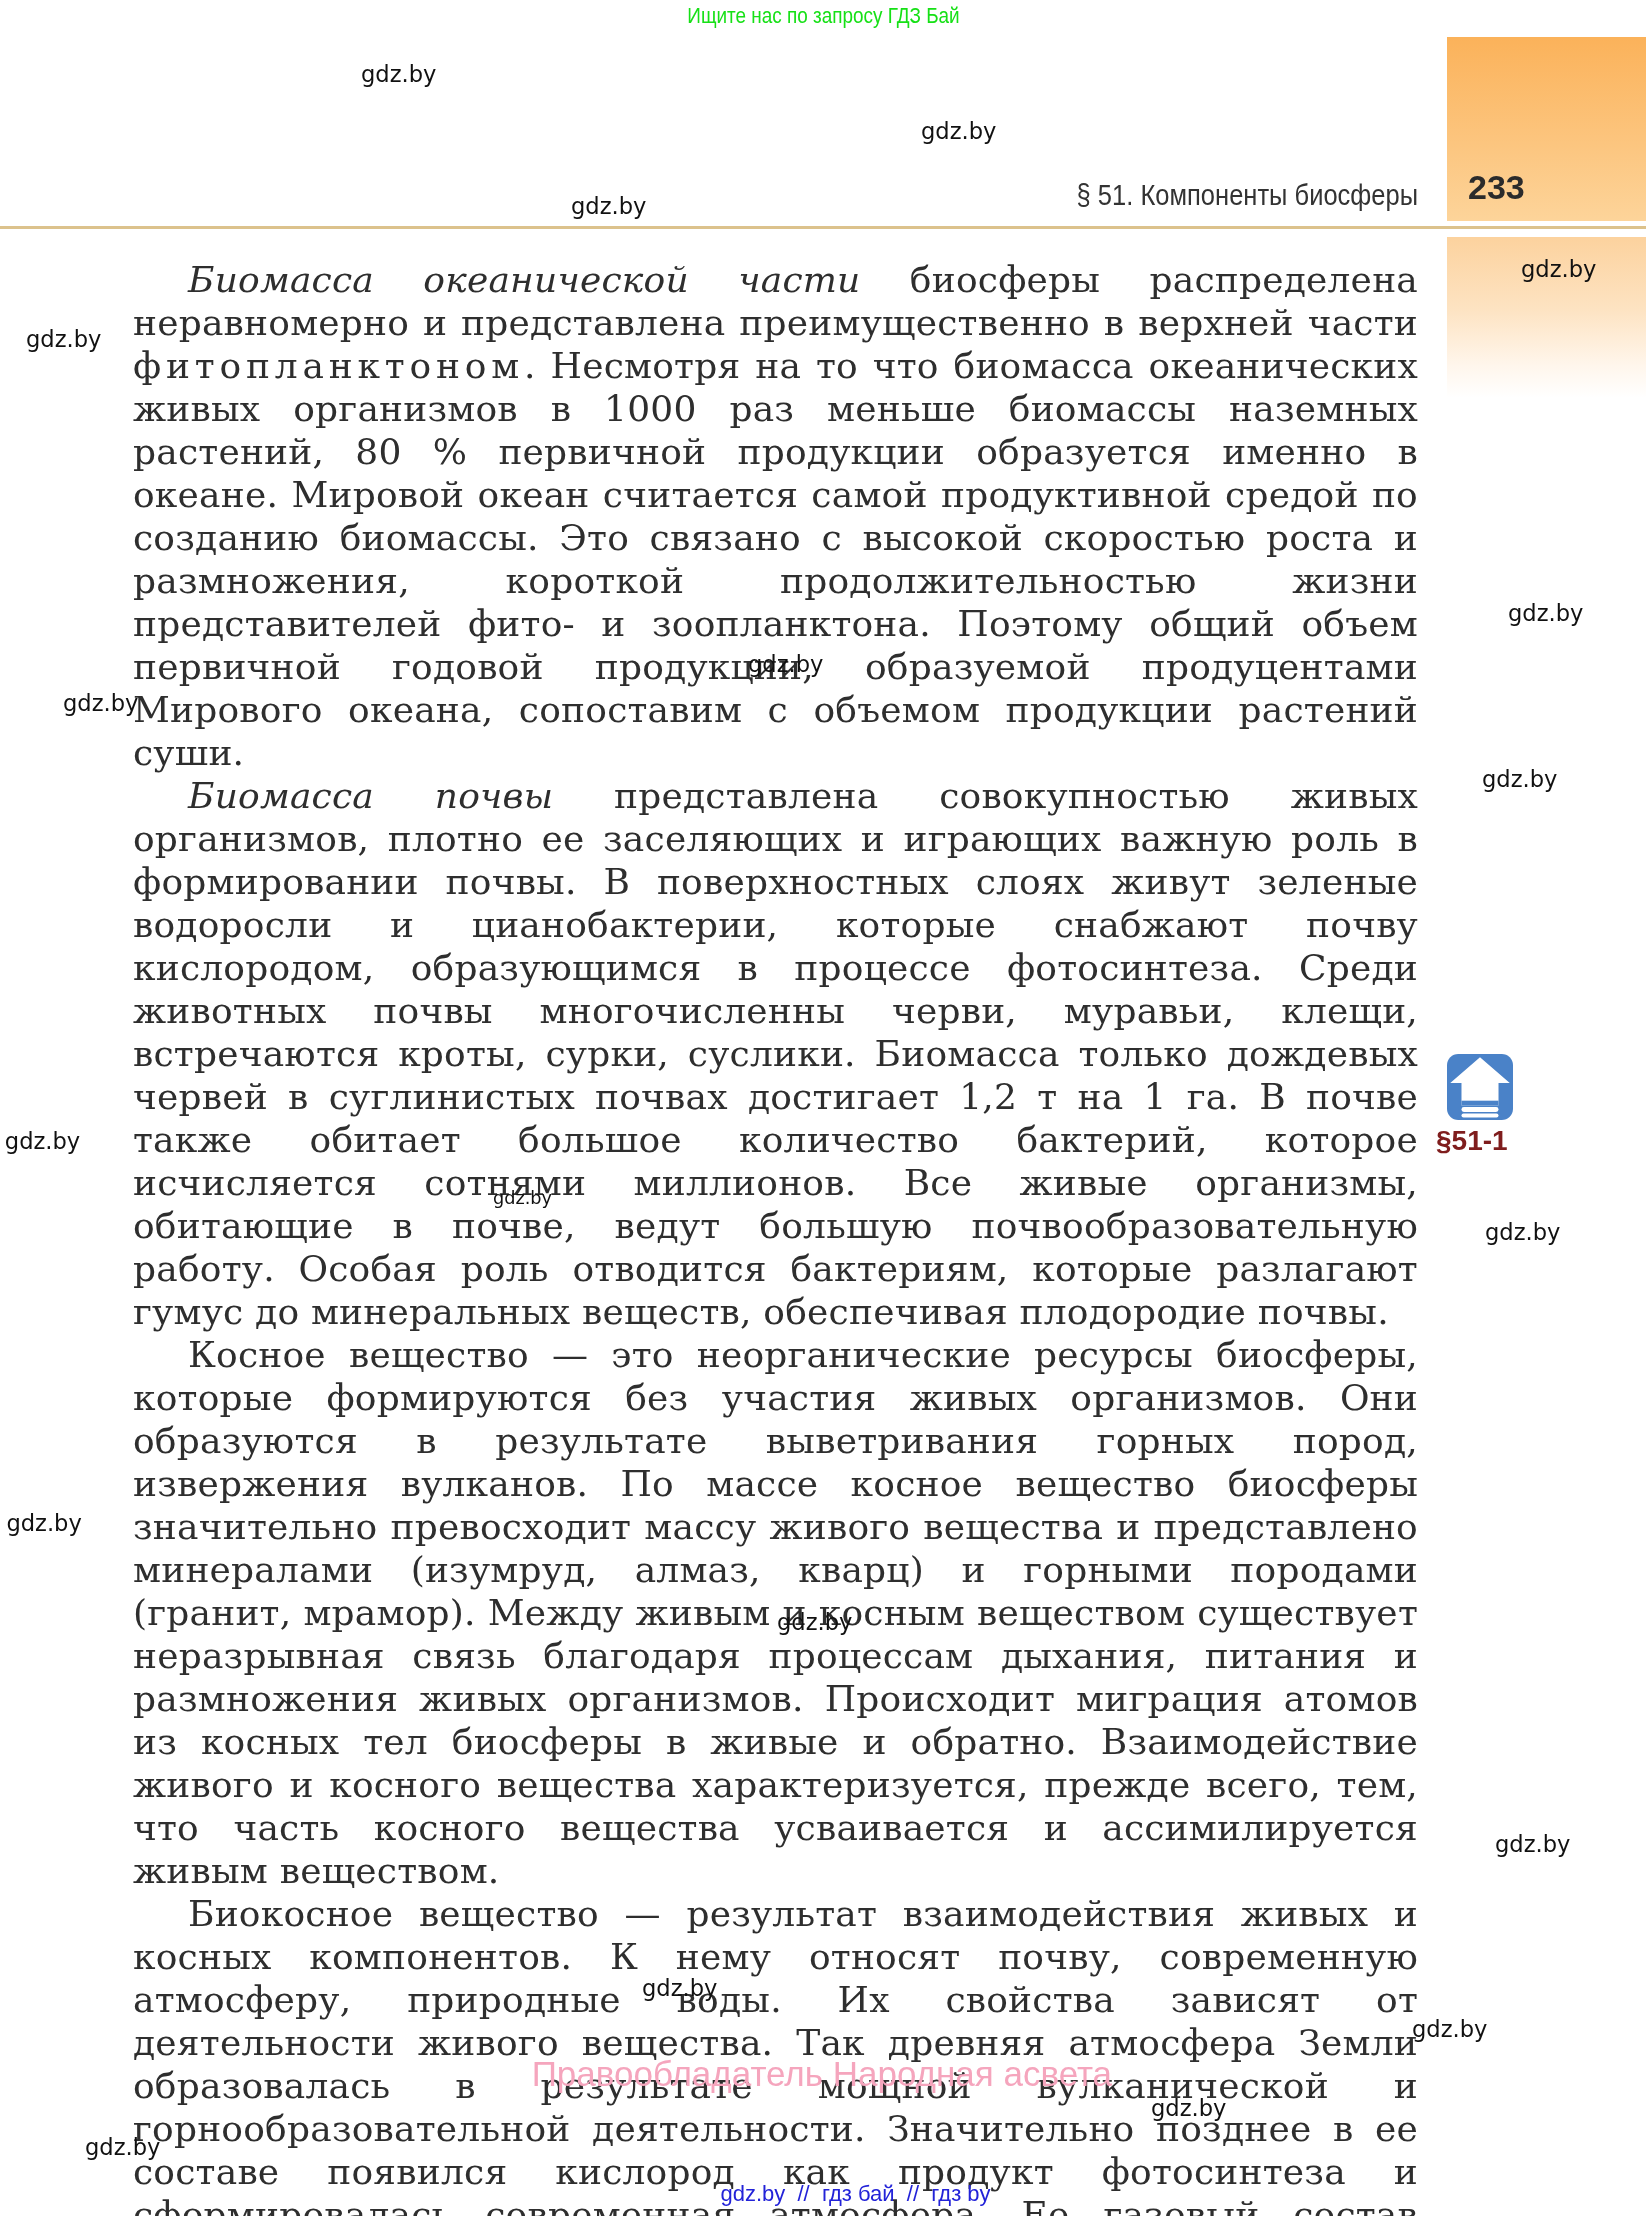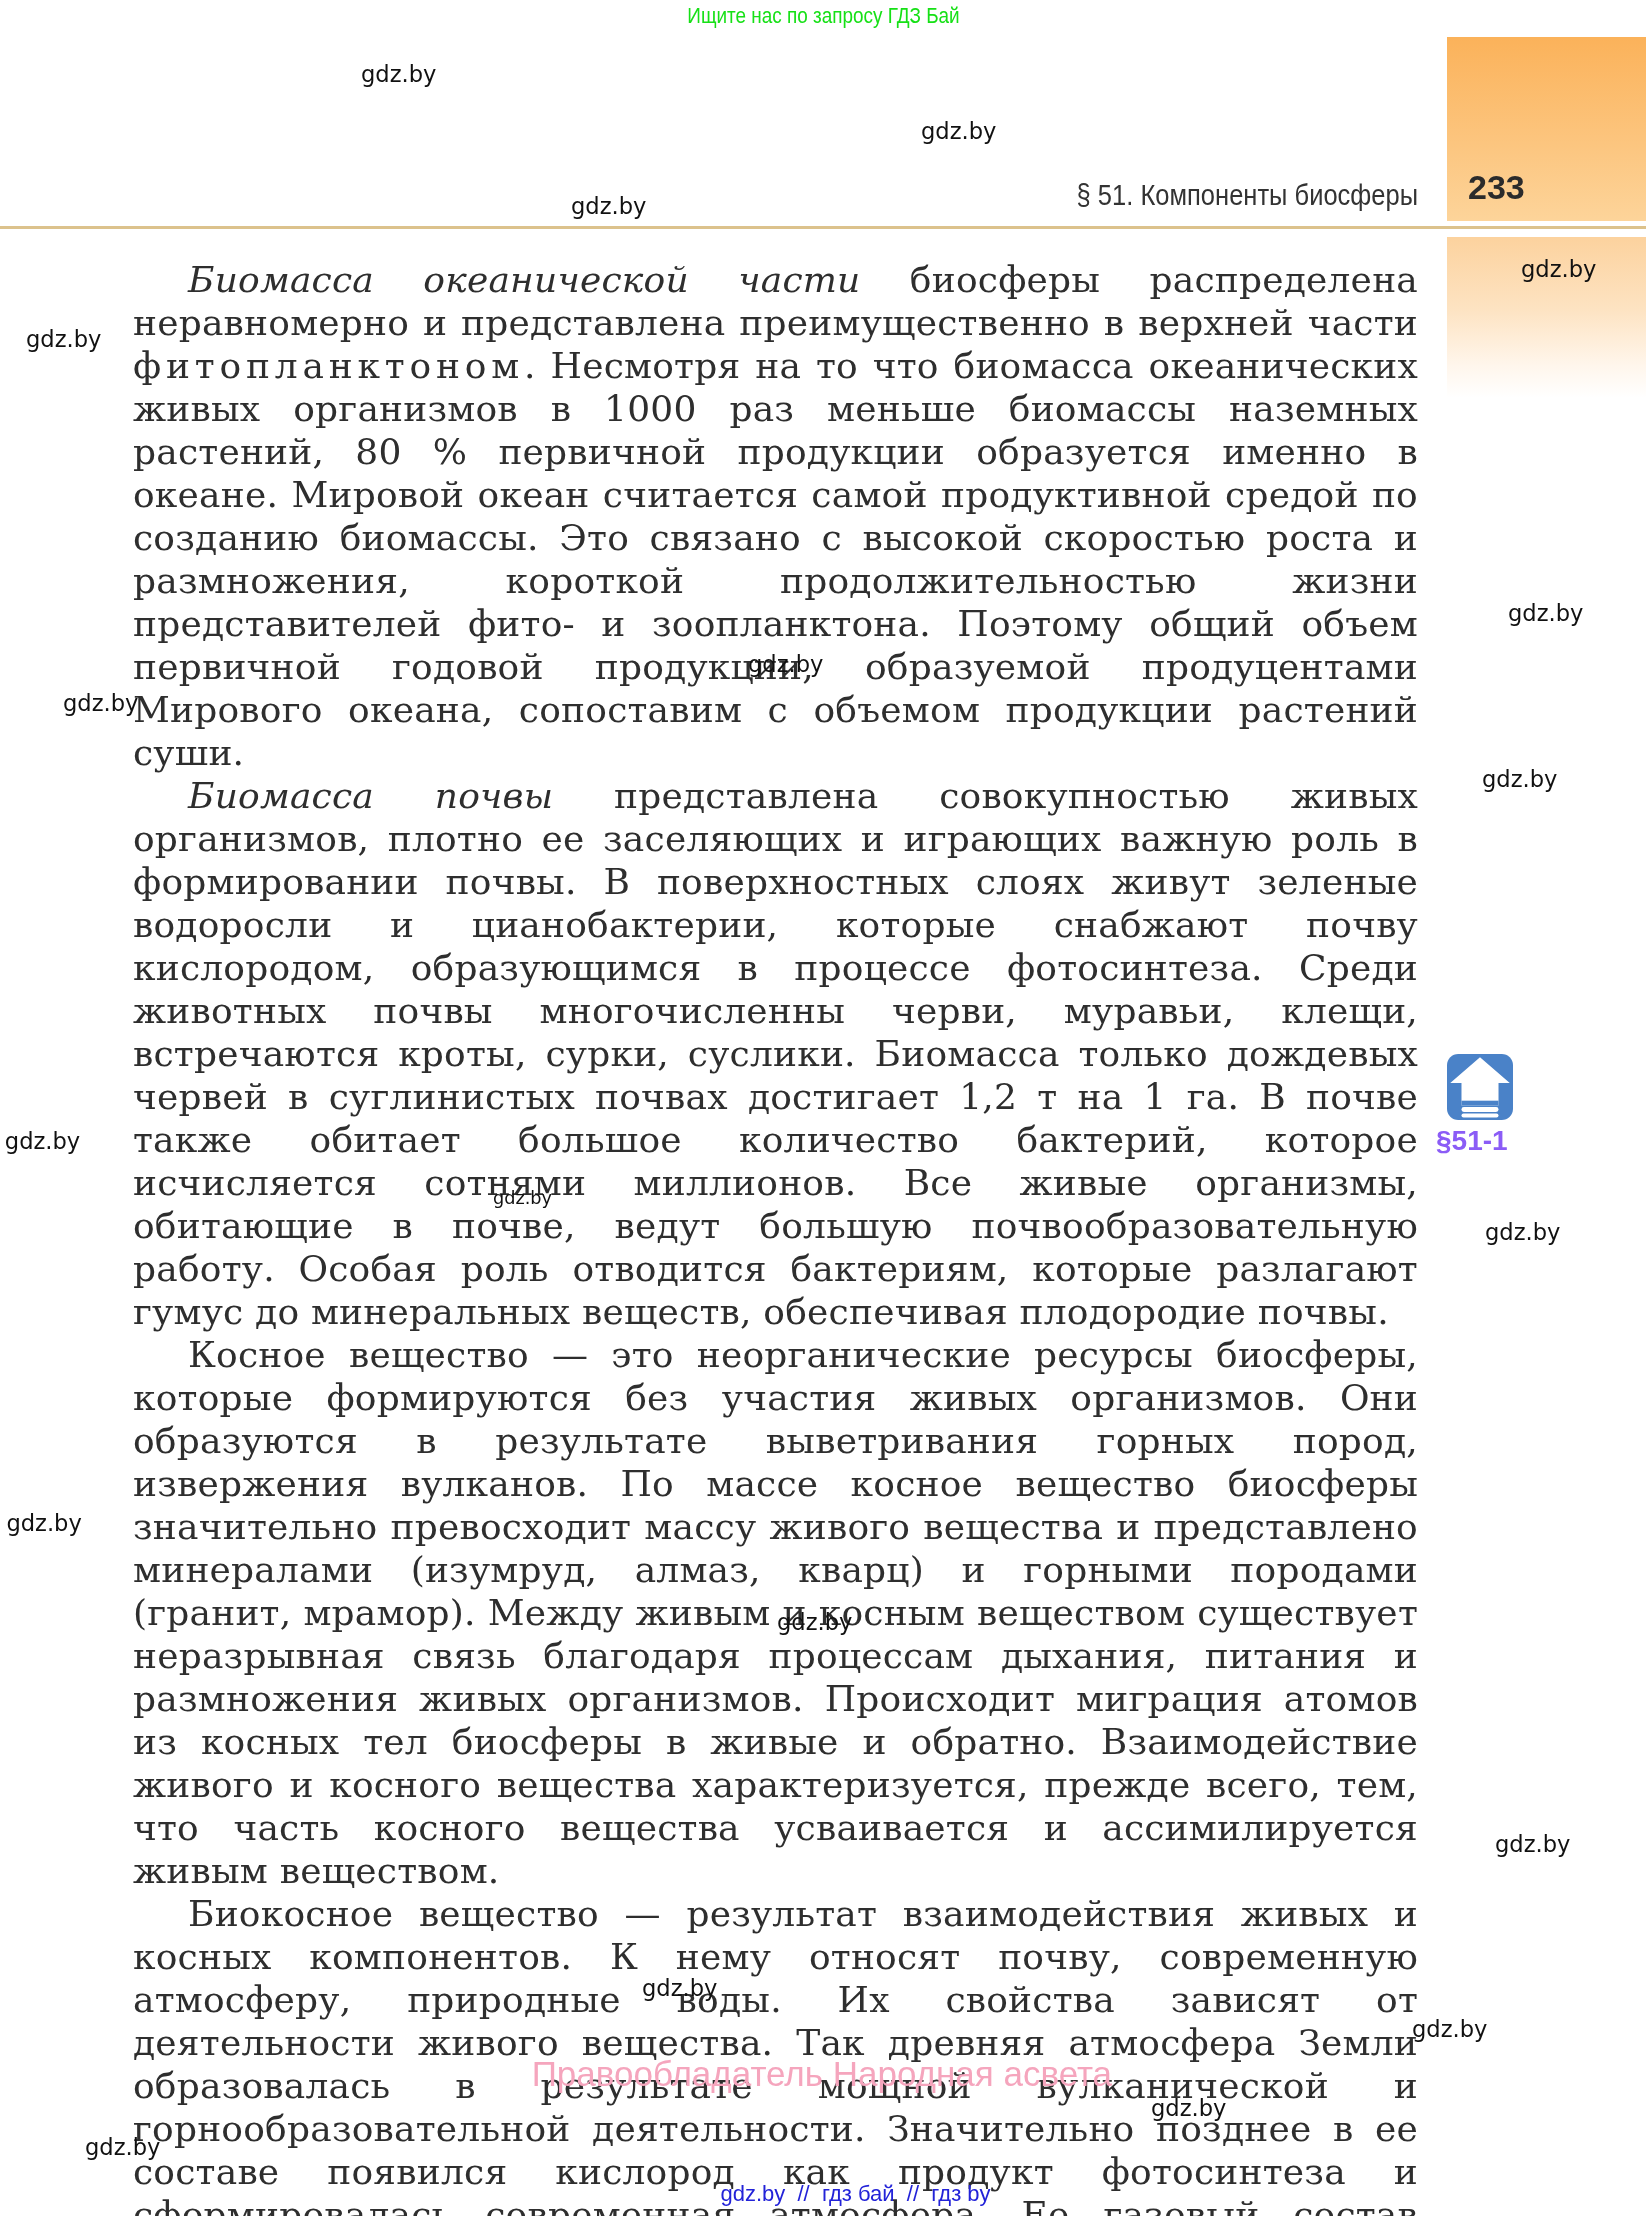--- a/index.html
+++ b/index.html
@@ -44,21 +44,21 @@
   .spaced { letter-spacing: 4.8px; }
   .wm {
     position: absolute; font-family: "DejaVu Sans", sans-serif; font-size: 22.6px; color: #111;
   }
   .wm.small { font-size: 17.7px; }
   .ref-icon {
     position: absolute; left: 1447px; top: 1054px; width: 66px; height: 66px;
   }
   .ref-label {
     position: absolute; left: 1436px; top: 1125px;
-    font-family: "Liberation Sans", sans-serif; font-weight: bold; font-size: 28px; color: #8b5cf6;
+    font-family: "Liberation Sans", sans-serif; font-weight: bold; font-size: 28px; color: #7f1d1d;
   }
   .copyright {
     position: absolute; top: 2054px; left: 0; width: 1647px; text-align: center;
     font-family: "Liberation Sans", sans-serif; font-size: 35px; color: #f5a5bd;
     transform: translateX(-1.6px);
   }
   .footer-links {
     position: absolute; top: 2181px; left: 0; width: 1647px; text-align: center;
     font-family: "Liberation Sans", sans-serif; font-size: 22px; color: #2323d8; padding-left: 32px;
   }

